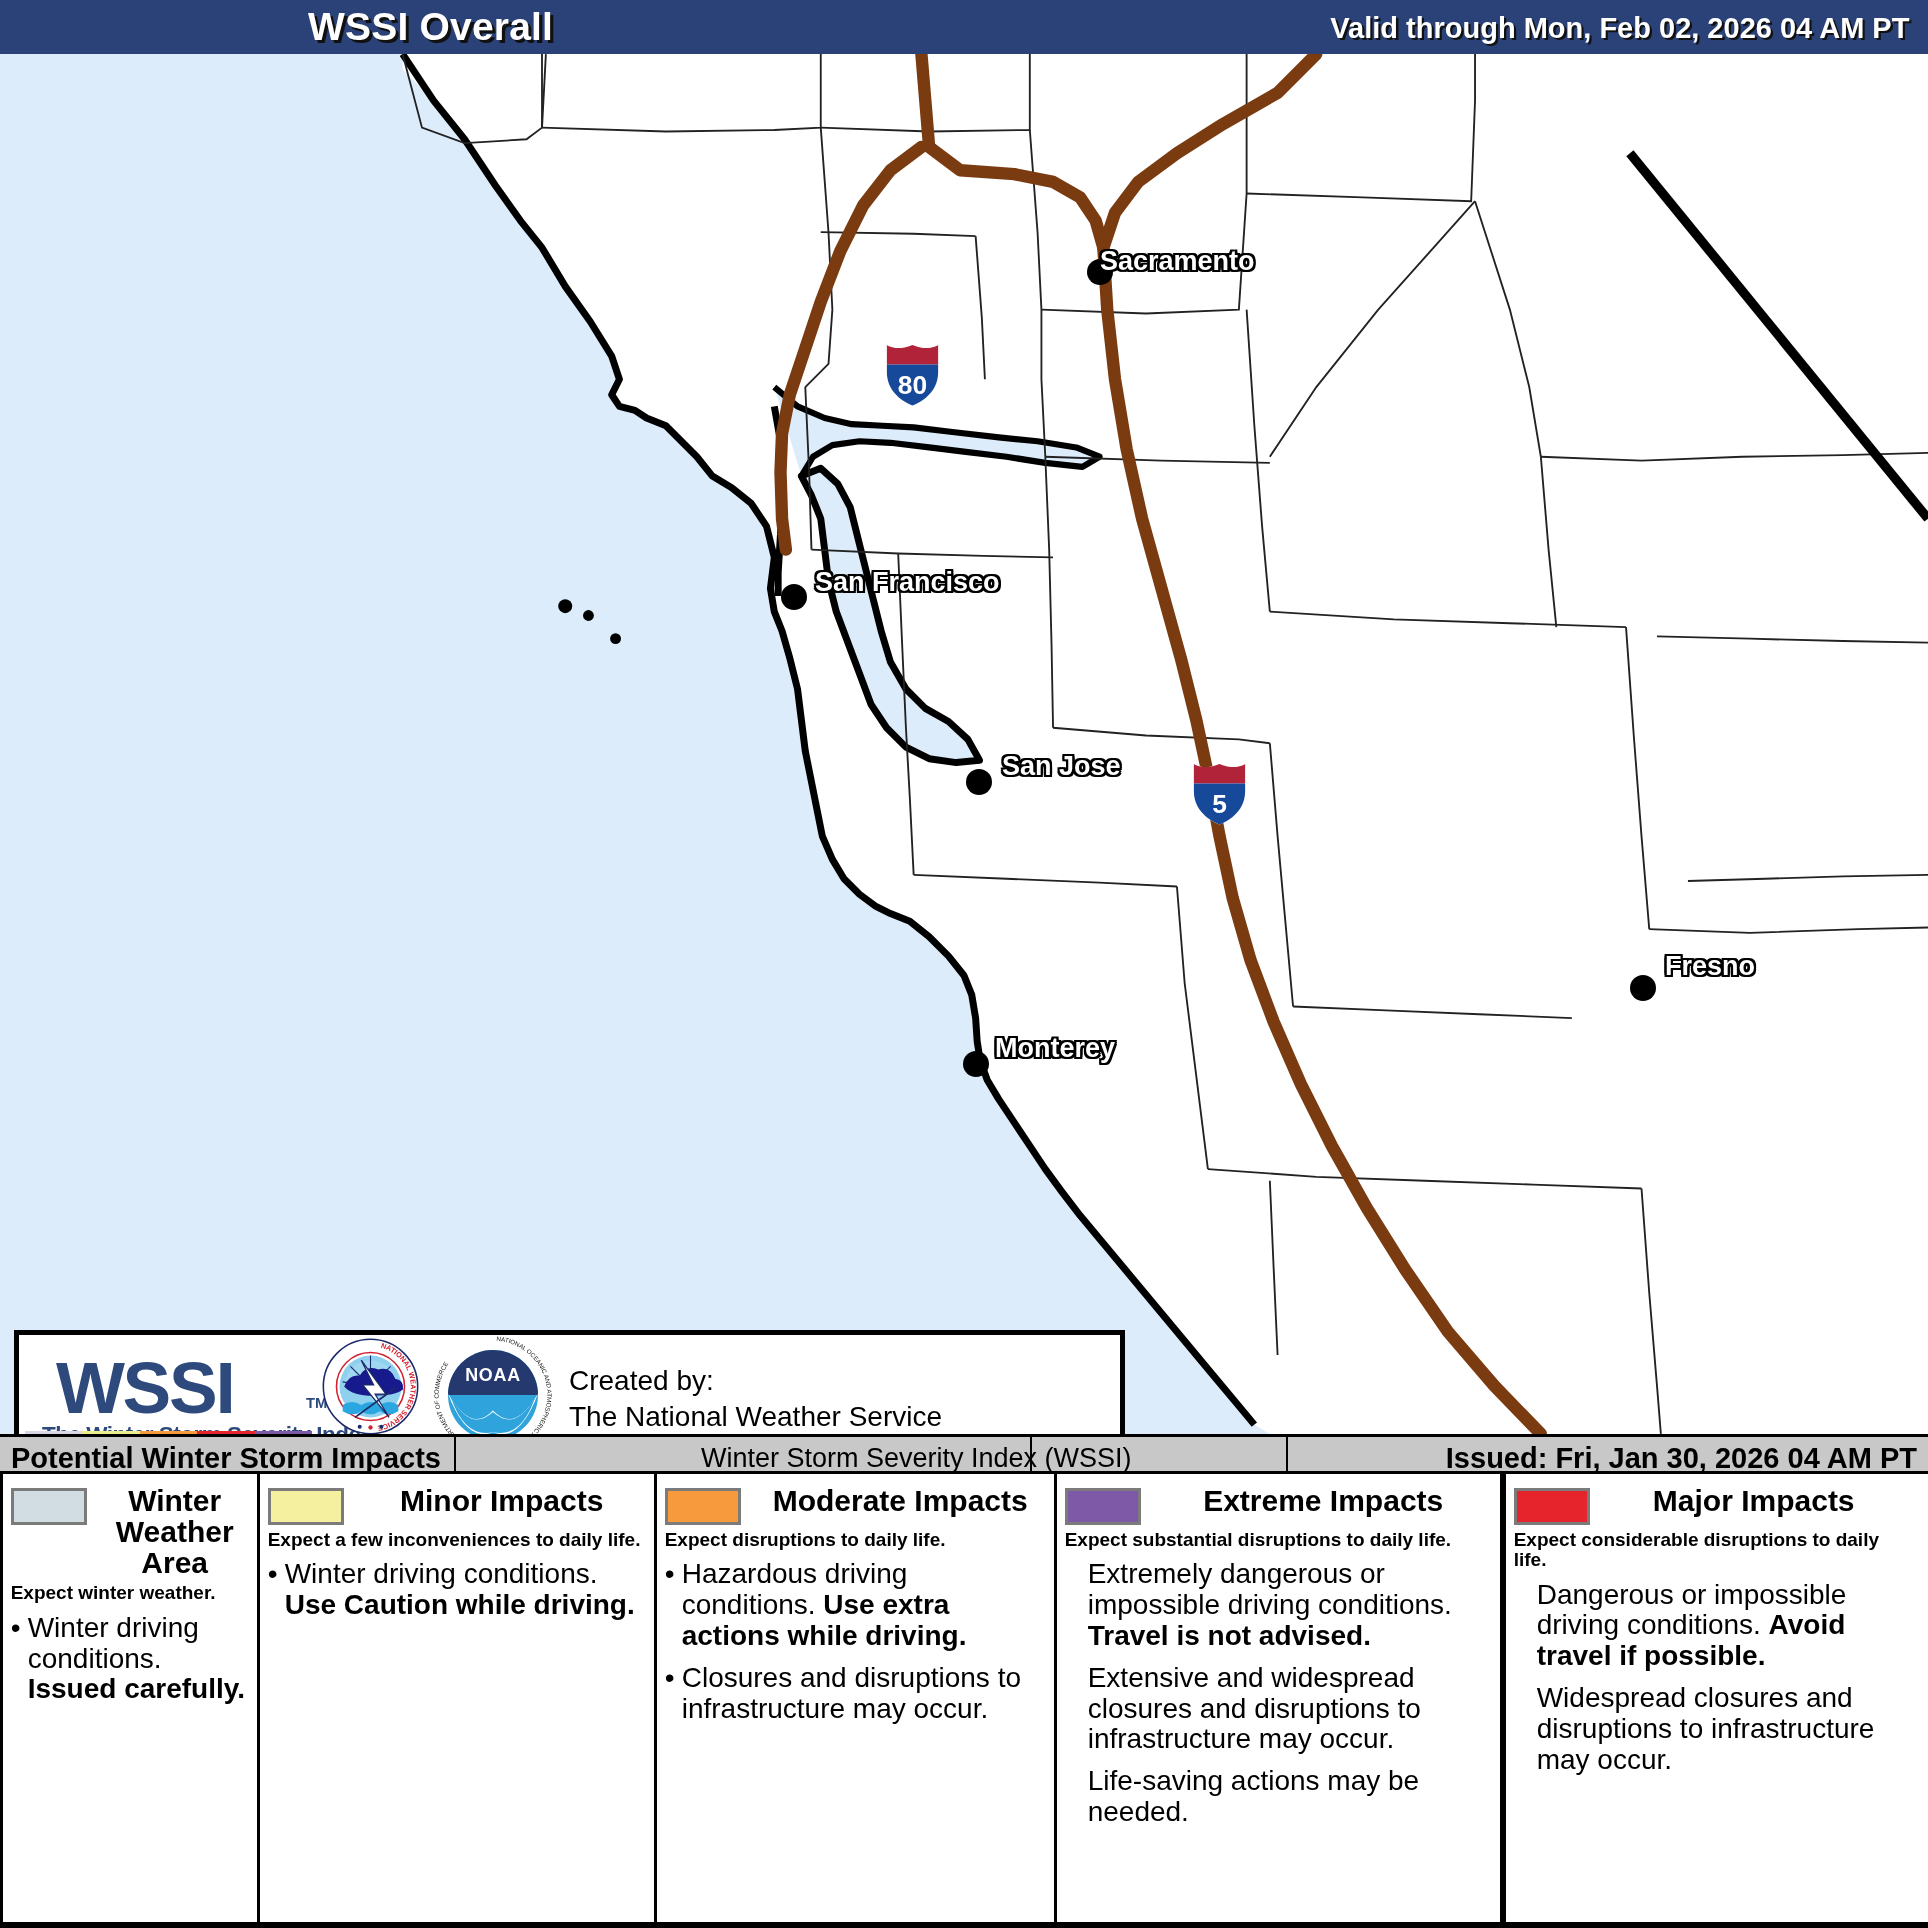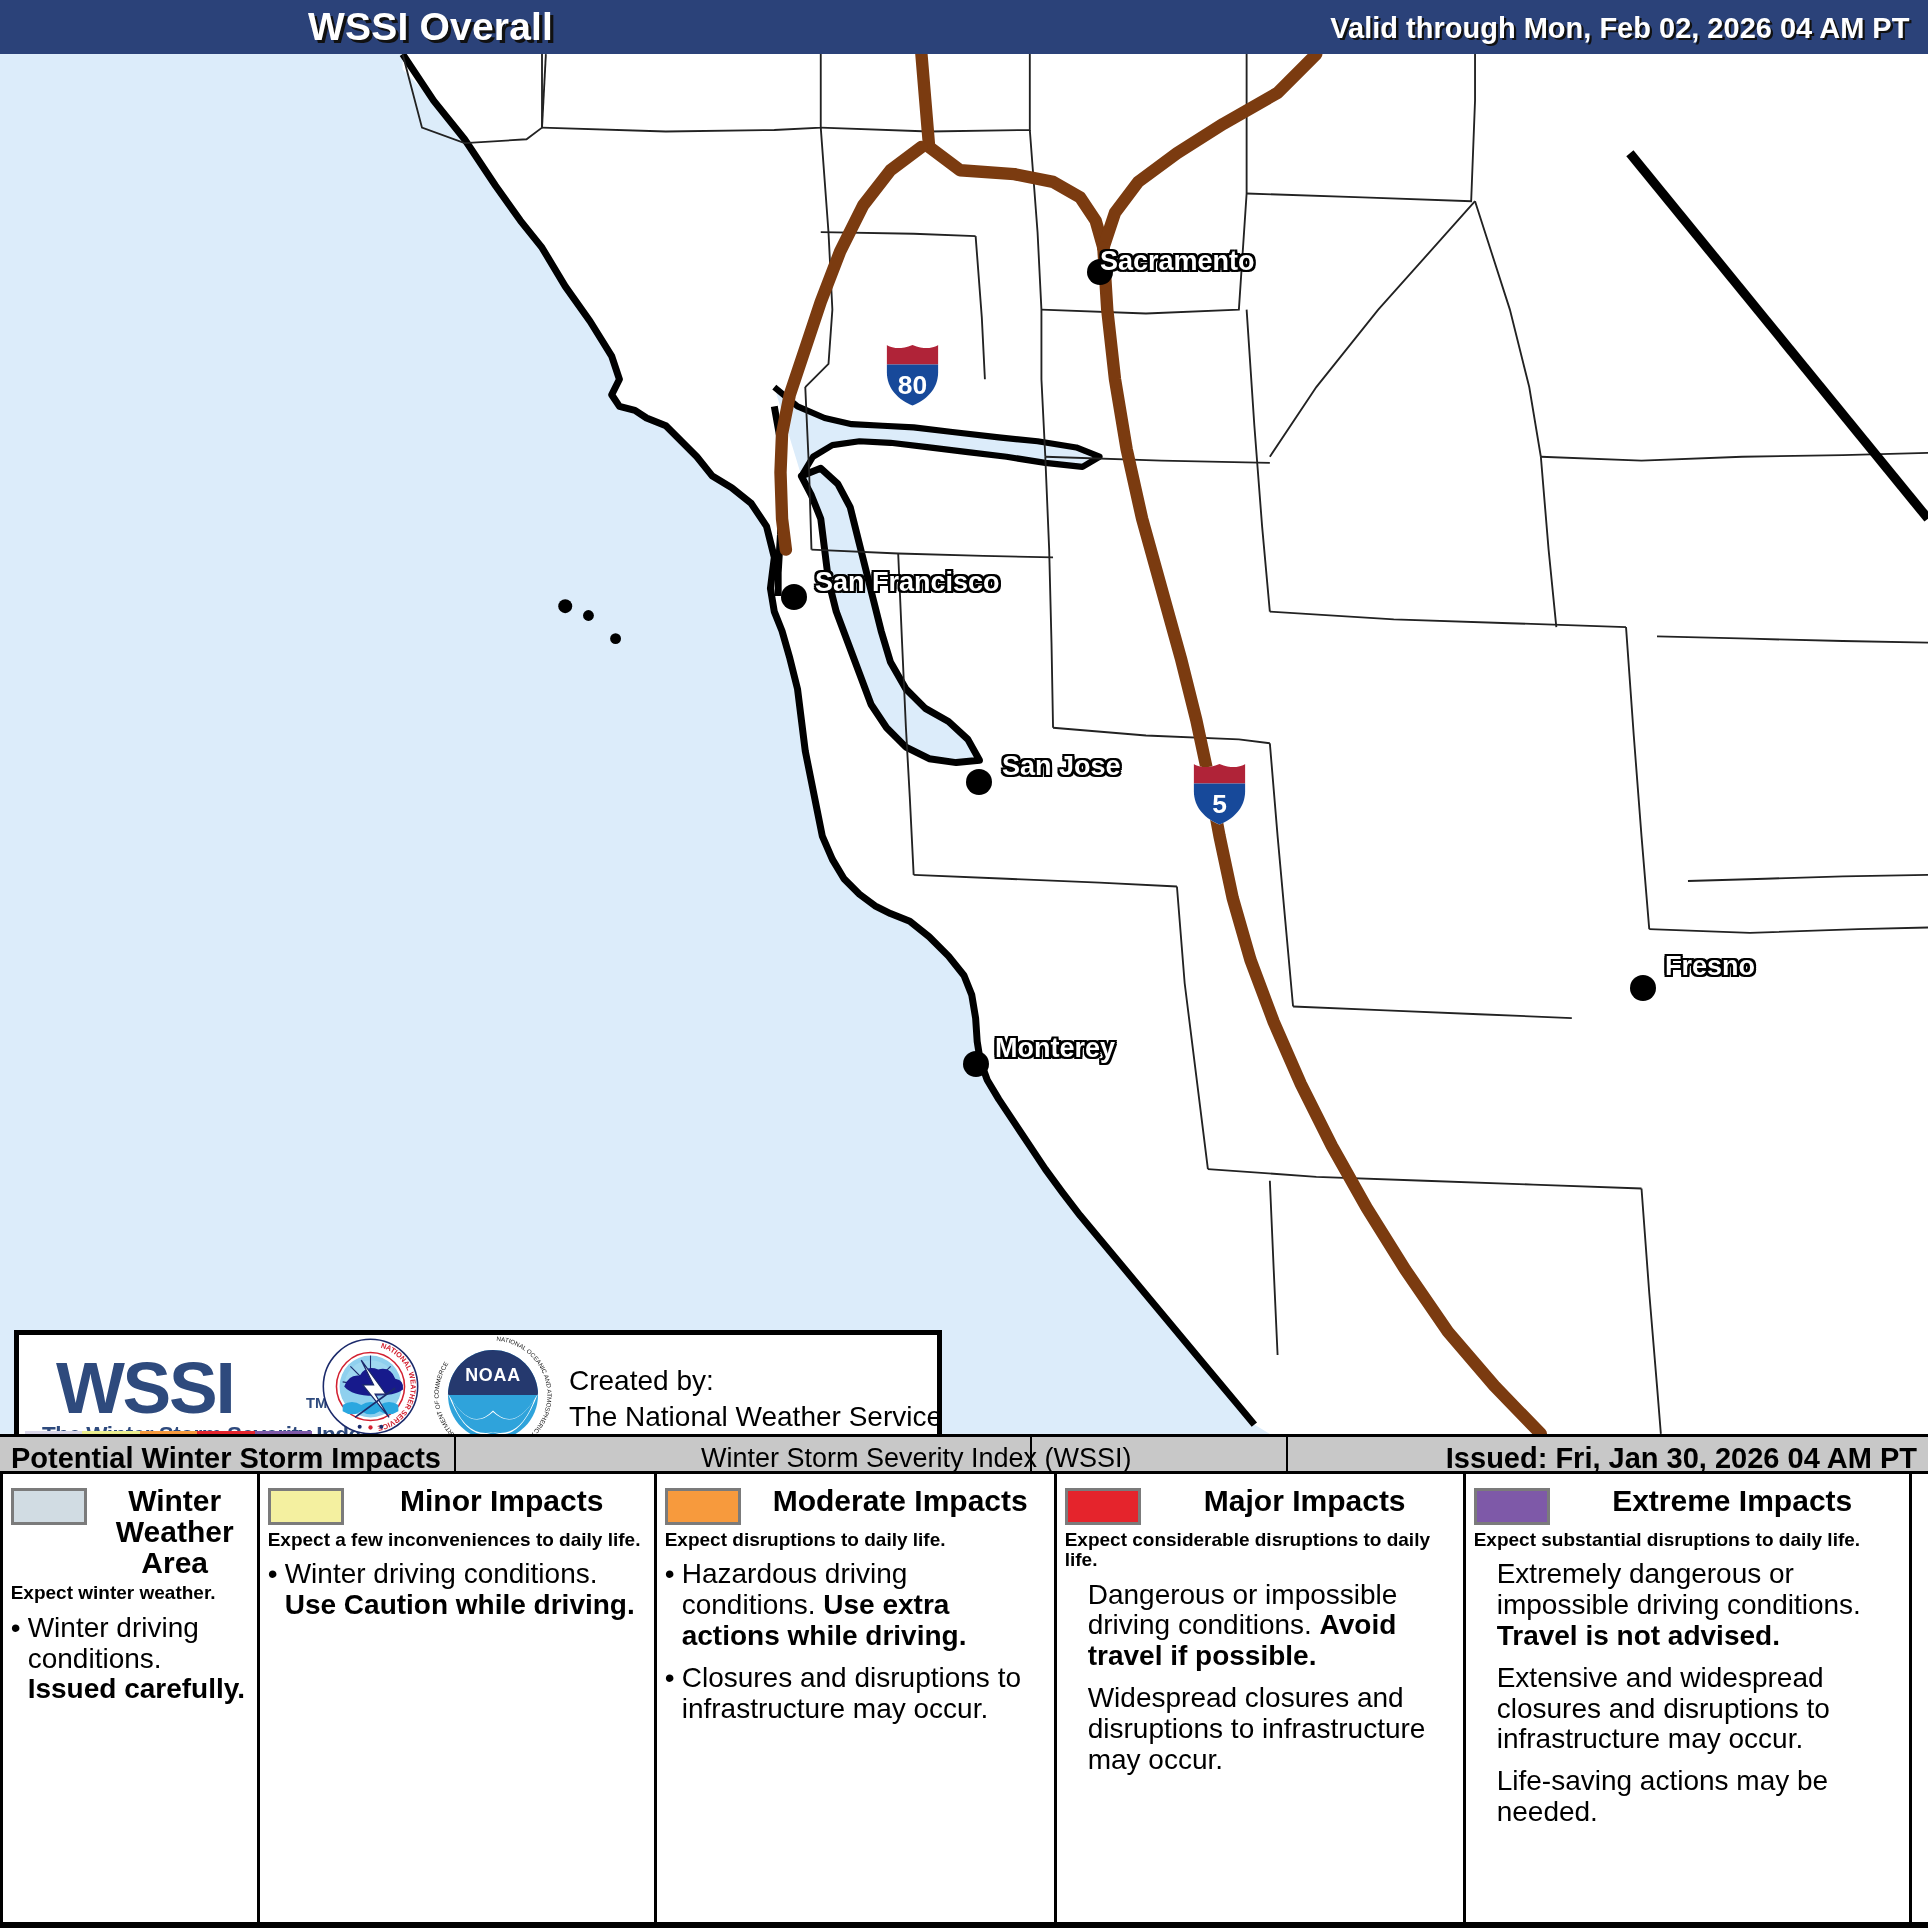--- a/index.html
+++ b/index.html
@@ -19,21 +19,21 @@
 
   .citylabel{position:absolute;font-size:27px;font-weight:bold;color:#fff;white-space:nowrap;
      text-shadow:
        -2.3px -2.3px 0 #000, 2.3px -2.3px 0 #000, -2.3px 2.3px 0 #000, 2.3px 2.3px 0 #000,
        -2.3px 0 0 #000, 2.3px 0 0 #000, 0 -2.3px 0 #000, 0 2.3px 0 #000;}
   .citydot{position:absolute;width:26px;height:26px;border-radius:50%;background:#000;}
 
   .shield{position:absolute;width:59px;height:67px;}
 
   
-  .logobox{position:absolute;left:14px;top:1276px;width:928px;height:147px;background:#fff;
+  .logobox{position:absolute;left:14px;top:1276px;width:1111px;height:147px;background:#fff;
       border:5.4px solid #000;box-sizing:border-box;padding-left:28px;}
   .wssiword{position:absolute;left:37px;top:11px;font-size:73px;font-weight:bold;color:#2e4a7d;
       letter-spacing:-2.3px;font-family:"Liberation Sans",sans-serif;}
   .wssitm{position:absolute;left:287px;top:60px;font-size:14.7px;color:#2e4a7d;font-weight:bold;}
   .wssisub{position:absolute;left:23px;top:87px;font-size:22.5px;font-weight:bold;color:#2e4a7d;
       letter-spacing:-0.5px;}
   .wssibar{position:absolute;left:25px;top:1377px;width:287px;height:28px;display:flex;}
   .wssibar span{flex:1;height:100%;}
   .nwslogo{position:absolute;left:321px;top:1283px;}
   .noaalogo{position:absolute;left:434px;top:1282px;}
@@ -327,55 +327,55 @@
           <span class="dot">•</span>
           <span class="txt"><span>Hazardous driving conditions. </span><b>Use extra actions while driving.</b></span>
         </div>
         <div class="lb">
           <span class="dot">•</span>
           <span class="txt"><span>Closures and disruptions to infrastructure may occur.</span><b></b></span>
         </div>
       </div>
     </div>
 
+    <div class="lcol c5">
+      <div class="lhead">
+        <div class="swatch" style="background:#7e59a8"></div>
+        <div class="lname">Extreme Impacts</div>
+      </div>
+      <div class="lbold">Expect substantial disruptions to daily life.</div>
+      <div class="lbullets">
+        <div class="lb">
+          <span class="nodot"></span>
+          <span class="txt"><span>Extremely dangerous or impossible driving conditions. </span><b>Travel is not advised.</b></span>
+        </div>
+        <div class="lb">
+          <span class="nodot"></span>
+          <span class="txt"><span>Extensive and widespread closures and disruptions to infrastructure may occur.</span><b></b></span>
+        </div>
+        <div class="lb">
+          <span class="nodot"></span>
+          <span class="txt"><span>Life-saving actions may be needed.</span><b></b></span>
+        </div>
+      </div>
+    </div>
+
     <div class="lcol c4">
       <div class="lhead">
         <div class="swatch" style="background:#e5242c"></div>
         <div class="lname">Major Impacts</div>
       </div>
       <div class="lbold">Expect considerable disruptions to daily life.</div>
       <div class="lbullets">
         <div class="lb">
           <span class="nodot"></span>
           <span class="txt"><span>Dangerous or impossible driving conditions. </span><b>Avoid travel if possible.</b></span>
         </div>
         <div class="lb">
           <span class="nodot"></span>
           <span class="txt"><span>Widespread closures and disruptions to infrastructure may occur.</span><b></b></span>
         </div>
       </div>
     </div>
 
-    <div class="lcol c5">
-      <div class="lhead">
-        <div class="swatch" style="background:#7e59a8"></div>
-        <div class="lname">Extreme Impacts</div>
-      </div>
-      <div class="lbold">Expect substantial disruptions to daily life.</div>
-      <div class="lbullets">
-        <div class="lb">
-          <span class="nodot"></span>
-          <span class="txt"><span>Extremely dangerous or impossible driving conditions. </span><b>Travel is not advised.</b></span>
-        </div>
-        <div class="lb">
-          <span class="nodot"></span>
-          <span class="txt"><span>Extensive and widespread closures and disruptions to infrastructure may occur.</span><b></b></span>
-        </div>
-        <div class="lb">
-          <span class="nodot"></span>
-          <span class="txt"><span>Life-saving actions may be needed.</span><b></b></span>
-        </div>
-      </div>
-    </div>
-
   </div>
 </div>
 
 
 </body></html>

